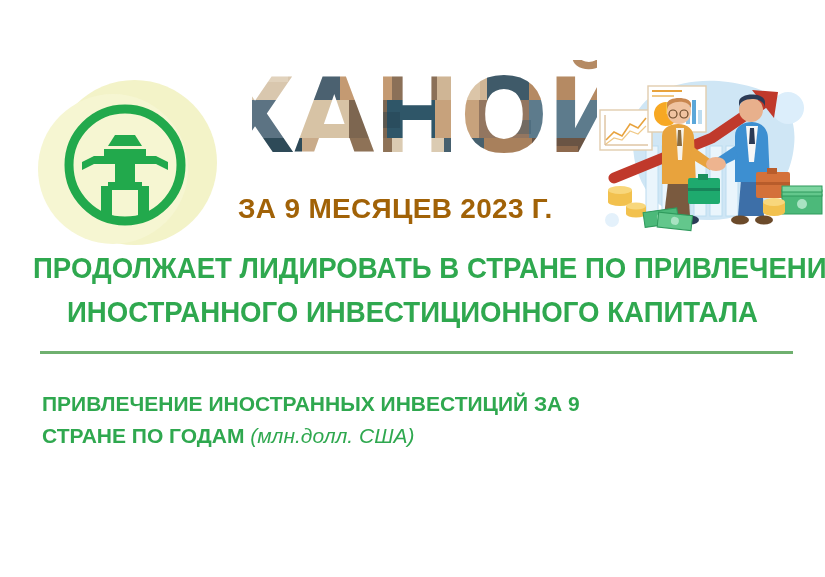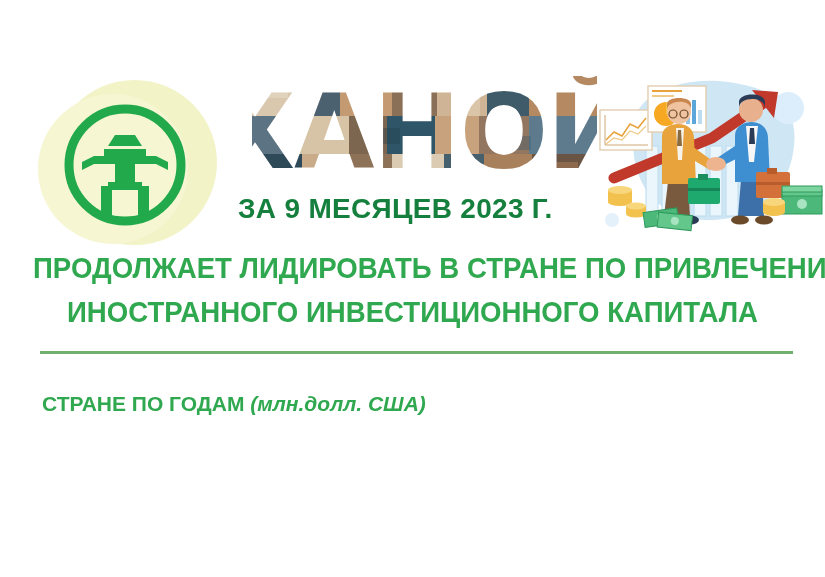--- a/index.html
+++ b/index.html
@@ -17,38 +17,38 @@
   }
 
   
   .logo-wrap{position:absolute;left:38px;top:72px;width:190px;height:185px;}
   .logo-blob-a{position:absolute;left:14px;top:8px;width:165px;height:165px;border-radius:50%;background:#f3f3c8;}
   .logo-blob-b{position:absolute;left:0px;top:22px;width:150px;height:150px;border-radius:50%;background:#f6f6d2;}
   .logo-mark{position:absolute;left:22px;top:28px;width:130px;height:130px;}
 
   
   .hanoi-word{
-    position:absolute;left:252px;top:76px;width:345px;height:115px;text-align:center;
+    position:absolute;left:252px;top:60px;width:345px;height:115px;text-align:center;
   }
   .hanoi-word svg{display:block;width:100%;height:100%;}
   .hanoi-text-el{
     font-family:"DejaVu Sans","Liberation Sans",sans-serif;
     font-weight:bold;
     font-size:104px;
     letter-spacing:-1px;
   }
 
   
   .illus{position:absolute;left:592px;top:68px;width:233px;height:182px;}
   .illus svg{display:block;width:100%;height:100%;}
 
   
   .kicker{
     position:absolute;left:238px;top:193px;
-    font-size:28px;font-weight:bold;color:#15803d;
+    font-size:28px;font-weight:bold;color:#a16207;
     letter-spacing:0.3px;white-space:nowrap;
   }
   .headline{
     position:absolute;left:0;top:246px;width:825px;
     text-align:center;color:#2fa84f;
   }
   .headline .hl-line{
     display:block;
     font-weight:bold;
     font-size:30px;
@@ -65,21 +65,21 @@
     position:absolute;left:40px;top:351px;width:753px;height:3px;
     background:#6fb06f;
   }
 
   .subtitle{
     position:absolute;left:42px;top:388px;width:620px;
     color:#2fa84f;font-weight:bold;font-size:21px;line-height:32px;
   }
   .subtitle .sub-line{display:block;white-space:nowrap;}
   .subtitle .unit{
-    font-style:italic;font-weight:bold;
+    font-style:italic;font-weight:normal;
   }
 
   .chart-stage{
     position:absolute;left:0;top:470px;width:825px;height:107px;
     background:#ffffff;
   }
 </style>
 </head>
 <body>
 
@@ -255,18 +255,19 @@
   <div class="kicker">ЗА 9 МЕСЯЦЕВ 2023 Г.</div>
 
   <div class="headline">
     <span class="hl-line line1">ПРОДОЛЖАЕТ ЛИДИРОВАТЬ В СТРАНЕ ПО ПРИВЛЕЧЕНИЮ</span>
     <span class="hl-line line2">ИНОСТРАННОГО ИНВЕСТИЦИОННОГО КАПИТАЛА</span>
   </div>
 
   <div class="divider"></div>
 
   <div class="subtitle">
+    <span class="sub-line">ПРИВЛЕЧЕНИЕ ИНОСТРАННЫХ ИНВЕСТИЦИЙ ЗА 9</span>
     <span class="sub-line"><span>СТРАНЕ ПО ГОДАМ</span> <span class="unit">(млн.долл. США)</span></span>
   </div>
 
   <div class="chart-stage"></div>
 
 </div>
 
 </body></html>

